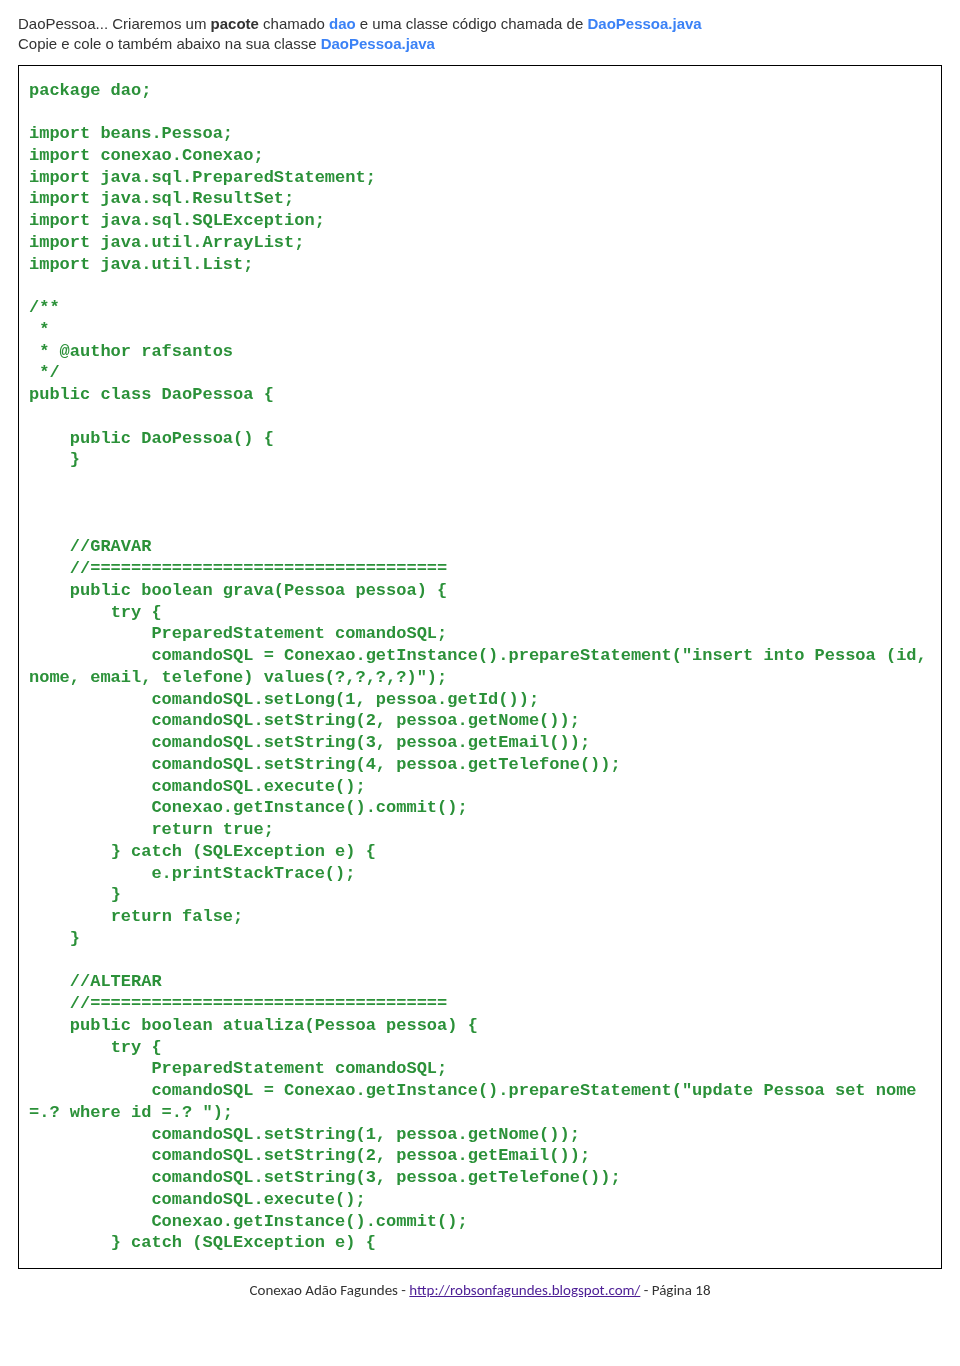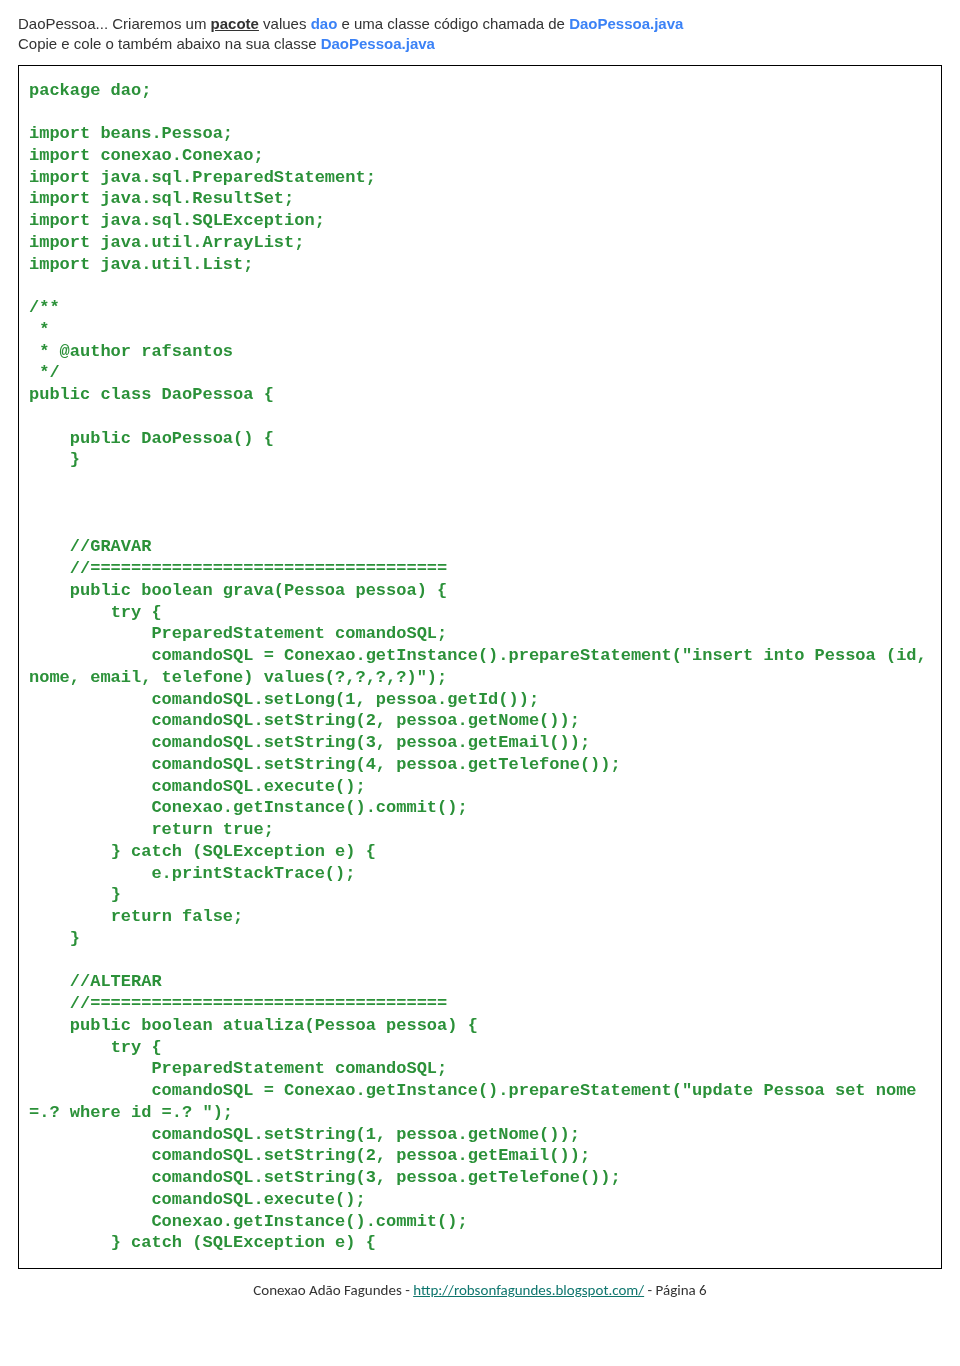--- a/index.html
+++ b/index.html
@@ -9,50 +9,50 @@
     font-size: 15px;
     background: #fff;
     color: #333;
     width: 960px;
     box-sizing: border-box;
   }
   .intro {
     line-height: 1.35;
     margin-bottom: 10px;
   }
-  .bold { font-weight: bold; color: #333; text-decoration: underline; }
+  .bold { font-weight: bold; color: #333; }
   .green-bold { color: #3b82f6; font-weight: bold; }
   .codebox {
     border: 1px solid #000;
     padding: 14px 10px 14px 10px;
     font-family: "Courier New", Courier, monospace;
     font-size: 17px;
     line-height: 1.28;
     color: #2b9139;
     font-weight: bold;
     white-space: pre-wrap;
     word-wrap: break-word;
     margin-bottom: 12px;
   }
   .footer {
     text-align: center;
     font-family: Calibri, Arial, sans-serif;
     font-size: 15px;
     color: #333;
   }
   .footer a {
-    color: #0f766e;
+    color: #4c1d95;
     text-decoration: underline;
   }
 </style>
 </head>
 <body>
 
 <div class="intro">
-  <span>DaoPessoa... Criaremos um </span><span class="bold">pacote</span><span> values </span><span class="green-bold">dao</span><span> e uma classe código chamada de </span><span class="green-bold">DaoPessoa.java</span><br>
+  <span>DaoPessoa... Criaremos um </span><span class="bold">pacote</span><span> chamado </span><span class="green-bold">dao</span><span> e uma classe código chamada de </span><span class="green-bold">DaoPessoa.java</span><br>
   <span>Copie e cole o também abaixo na sua classe </span><span class="green-bold">DaoPessoa.java</span>
 </div>
 
 <div class="codebox">package dao;
 
 import beans.Pessoa;
 import conexao.Conexao;
 import java.sql.PreparedStatement;
 import java.sql.ResultSet;
 import java.sql.SQLException;
@@ -96,14 +96,14 @@
             PreparedStatement comandoSQL;
             comandoSQL = Conexao.getInstance().prepareStatement("update Pessoa set nome =.? where id =.? ");
             comandoSQL.setString(1, pessoa.getNome());
             comandoSQL.setString(2, pessoa.getEmail());
             comandoSQL.setString(3, pessoa.getTelefone());
             comandoSQL.execute();
             Conexao.getInstance().commit();
         } catch (SQLException e) {</div>
 
 <div class="footer">
-  <span>Conexao Adão Fagundes - </span><a href="#">http://robsonfagundes.blogspot.com/</a><span> - Página 6</span>
+  <span>Conexao Adão Fagundes - </span><a href="#">http://robsonfagundes.blogspot.com/</a><span> - Página 18</span>
 </div>
 
 </body></html>

